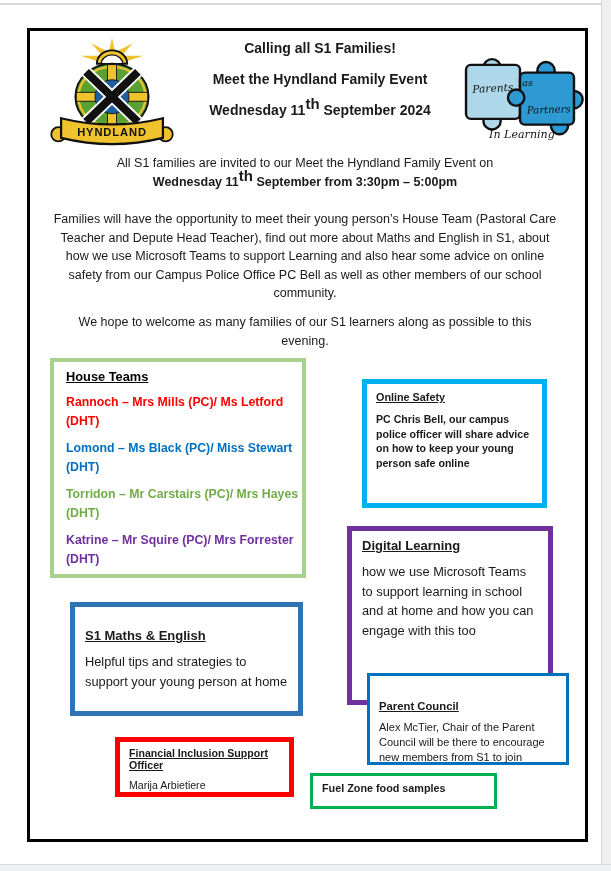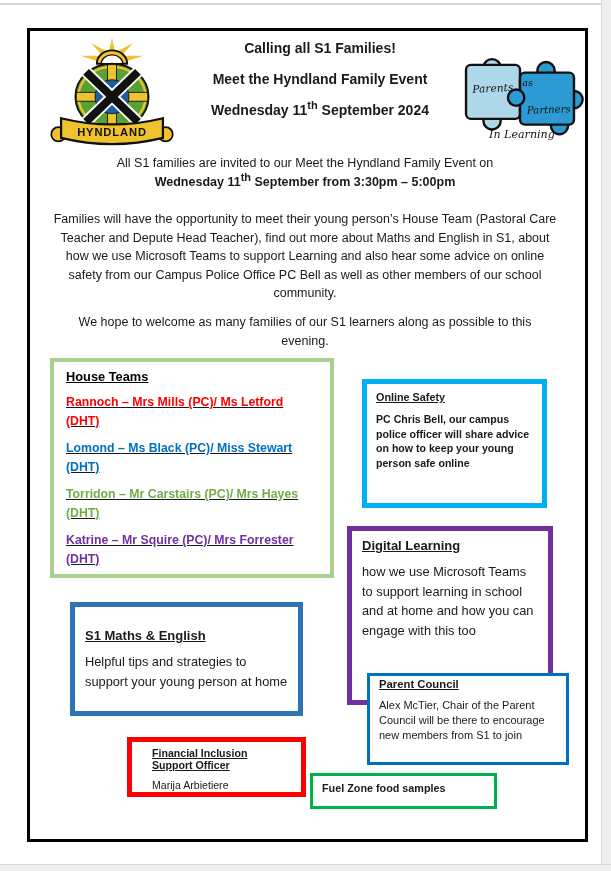--- a/index.html
+++ b/index.html
@@ -15,53 +15,53 @@
   .edge-bottom{position:absolute;left:0;top:864px;width:611px;height:7px;background:#eef0f1;border-top:1px solid #d9d9d9;}
 
   
   .page-border{position:absolute;left:27px;top:28px;width:555px;height:808px;border:3px solid #000;background:#fff;}
 
   .crest{position:absolute;left:45px;top:36px;}
   .puzzle{position:absolute;left:452px;top:36px;}
 
   .title-block{position:absolute;left:175px;top:40px;width:290px;text-align:center;font-weight:bold;font-size:14px;line-height:16px;}
   .title-block .t-line{margin-bottom:15px;}
-  sup{font-size:11px;vertical-align:super;line-height:0;}
+  sup{font-size:15px;vertical-align:super;line-height:0;}
 
   .intro{position:absolute;left:45px;top:154px;width:520px;text-align:center;font-size:12.5px;line-height:19px;}
   .intro .bold{font-weight:bold;}
 
   .para1{position:absolute;left:50px;top:210px;width:510px;text-align:center;font-size:12.5px;line-height:18.5px;}
   .para2{position:absolute;left:65px;top:313px;width:480px;text-align:center;font-size:12.5px;line-height:18.5px;}
 
   .box{position:absolute;background:#fff;box-sizing:border-box;}
   .box .box-title{font-weight:bold;text-decoration:underline;}
 
-  .box-house{left:50px;top:358px;width:284px;height:220px;border:4px solid #a9d18e;padding:7px 12px;text-decoration:underline;}
+  .box-house{left:50px;top:358px;width:256px;height:220px;border:4px solid #a9d18e;padding:7px 12px;}
   .box-house .box-title{font-size:12.8px;margin-bottom:9px;color:#000;}
   .house-entry{font-weight:bold;font-size:12.3px;line-height:18.5px;margin-bottom:9px;}
   .house-entry .l1{white-space:nowrap;}
 
   .box-online{left:362px;top:379px;width:185px;height:129px;border:5px solid #00b0f0;padding:7px 9px;}
   .box-online .box-title{font-size:10.8px;margin-bottom:9px;}
   .box-online .box-body{font-size:10.6px;font-weight:bold;line-height:14.5px;}
 
   .box-digital{left:347px;top:526px;width:206px;height:179px;border:5px solid #7030a0;padding:7px 10px;}
   .box-digital .box-title{font-size:13px;margin-bottom:9px;}
   .box-digital .box-body{font-size:12.8px;line-height:19.5px;}
 
   .box-maths{left:70px;top:602px;width:233px;height:114px;border:5px solid #2e74b5;padding:21px 10px;}
   .box-maths .box-title{font-size:13px;margin-bottom:9px;}
   .box-maths .box-body{font-size:12.8px;line-height:19.5px;}
 
-  .box-parent{left:367px;top:673px;width:202px;height:92px;border:3px solid #0070c0;padding:2px 9px;}
+  .box-parent{left:367px;top:673px;width:202px;height:92px;border:3px solid #0070c0;padding:24px 9px;}
   .box-parent .box-title{font-size:11.3px;margin-bottom:8px;}
   .box-parent .box-body{font-size:11px;line-height:15px;}
 
-  .box-financial{left:115px;top:737px;width:179px;height:60px;border:5px solid #ff0000;padding:5px 20px;margin-left:12px;}
+  .box-financial{left:115px;top:737px;width:179px;height:60px;border:5px solid #ff0000;padding:5px 9px;}
   .box-financial .box-title{font-size:10.6px;margin-bottom:8px;}
   .box-financial .box-body{font-size:10.6px;}
 
   .box-fuel{left:310px;top:773px;width:187px;height:36px;border:3px solid #00b050;padding:6px 9px;}
   .box-fuel .box-title{font-size:10.8px;font-weight:bold;text-decoration:none;}
 </style>
 </head>
 <body>
 
 <div class="edge-top"></div>

